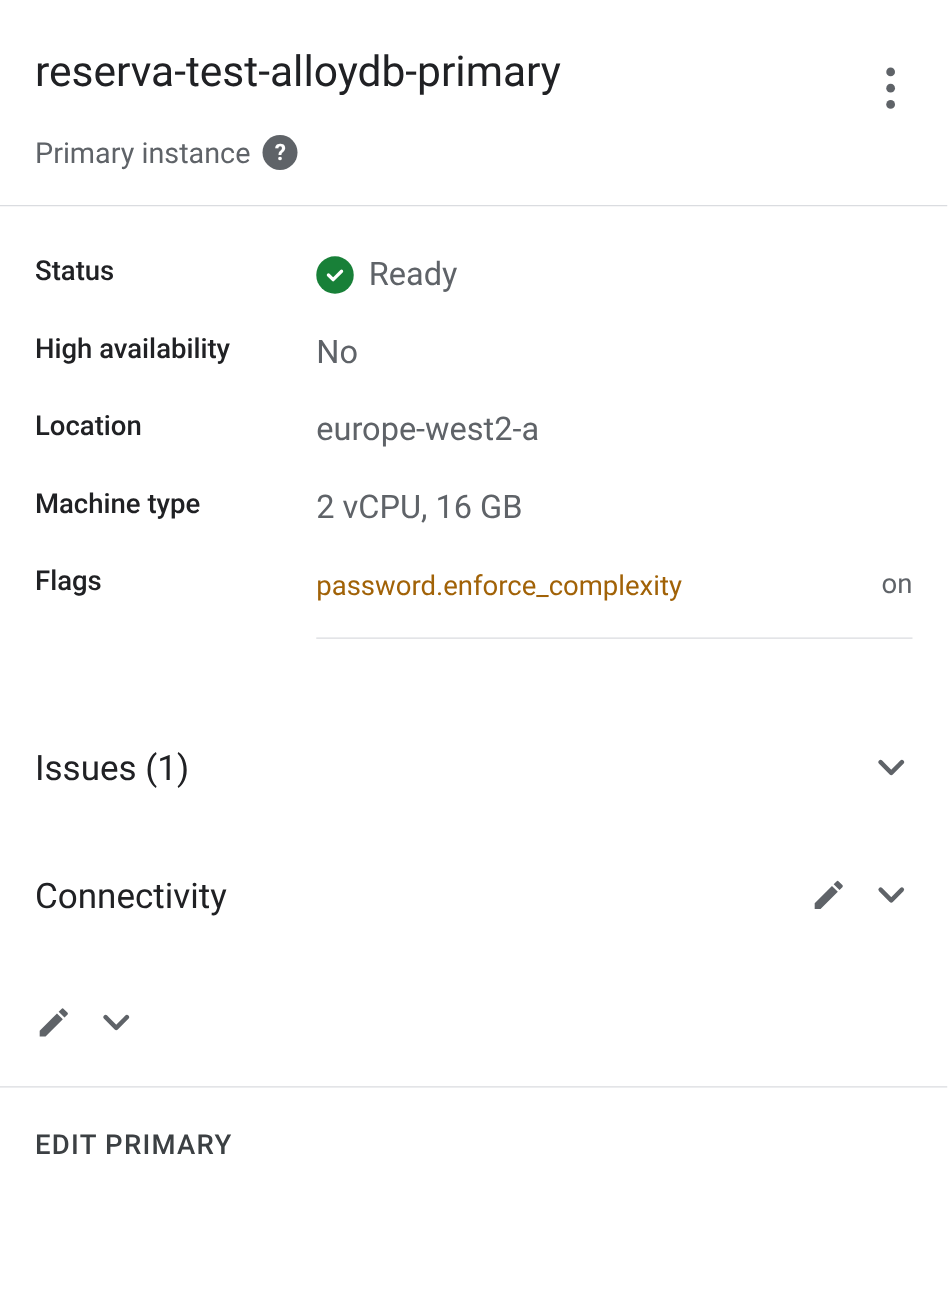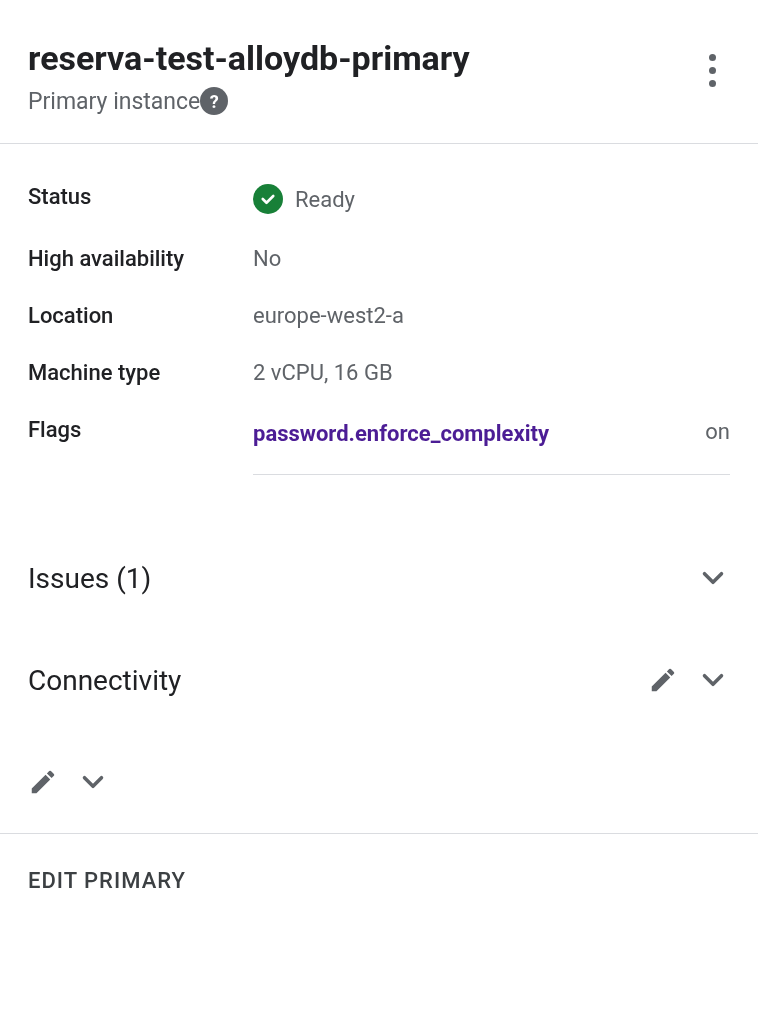--- a/index.html
+++ b/index.html
@@ -10,28 +10,29 @@
     width: 758px;
     height: 1036px;
     overflow: hidden;
   }
   .header {
     padding: 38px 28px 28px 28px;
     position: relative;
   }
   .title {
     font-size: 34px;
-    font-weight: 700;
+    font-weight: 400;
     letter-spacing: 0px;
     color: #202124;
-    margin-bottom: 9px;
+    margin-bottom: 30px;
   }
   .subtitle-row {
     display: flex;
     align-items: center;
+    gap: 10px;
   }
   .subtitle {
     font-size: 23px;
     font-weight: 400;
     color: #5f6368;
   }
   .help-circle {
     width: 28px;
     height: 28px;
     border-radius: 50%;
@@ -75,21 +76,21 @@
   }
   .row.flags { }
   .label {
     width: 225px;
     flex-shrink: 0;
     font-size: 22px;
     font-weight: 500;
     color: #202124;
   }
   .value {
-    font-size: 22px;
+    font-size: 26px;
     font-weight: 400;
     color: #5f6368;
     flex: 1;
   }
   .status-val {
     display: flex;
     align-items: center;
     gap: 12px;
   }
   .check-circle {
@@ -105,22 +106,22 @@
   .flag-box {
     flex: 1;
     display: flex;
     justify-content: space-between;
     align-items: flex-start;
     border-bottom: 1px solid #dadce0;
     padding-bottom: 24px;
   }
   .flag-name {
     font-size: 22px;
-    font-weight: 700;
-    color: #4c1d95;
+    font-weight: 400;
+    color: #a16207;
     max-width: 330px;
     word-break: break-all;
     line-height: 1.5;
   }
   .flag-val {
     font-size: 22px;
     color: #5f6368;
     padding-top: 2px;
   }
   .section {

